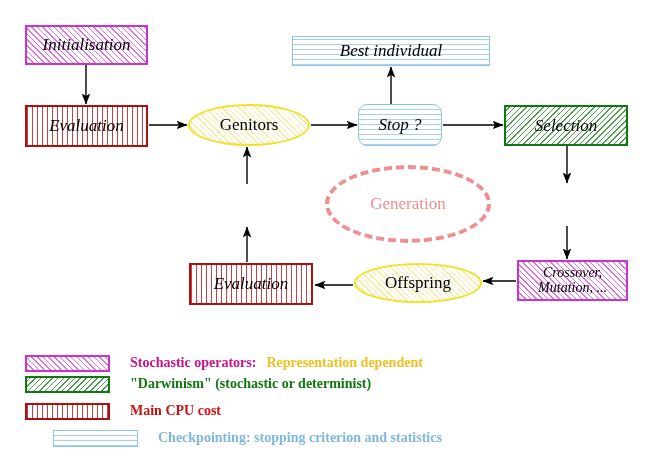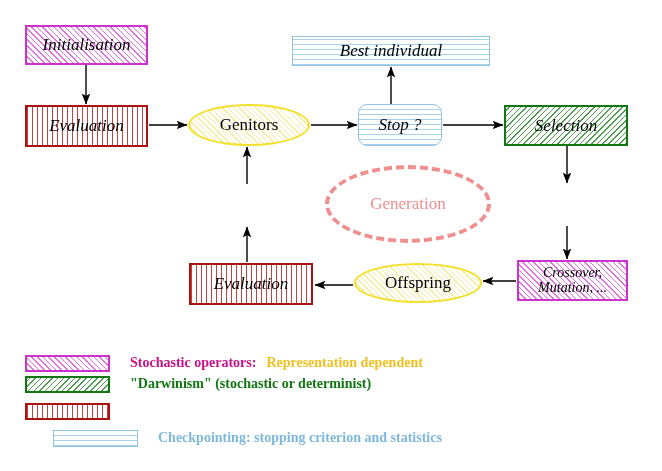--- a/index.html
+++ b/index.html
@@ -216,20 +216,21 @@
     </div>
   </div>
 
   <div class="legend-row" style="top:375px;">
     <div class="swatch pat-green"></div>
     <div class="legend-text" style="color:#117711;">"Darwinism" (stochastic or determinist)</div>
   </div>
 
   <div class="legend-row" style="top:402px;">
     <div class="swatch pat-red"></div>
+    <div class="legend-text" style="color:#cc1111;">Main CPU cost</div>
   </div>
 
   <div class="legend-row" style="top:429px;padding-left:28px;">
     <div class="swatch pat-blue"></div>
     <div class="legend-text" style="color:#7fb8dd;">Checkpointing: stopping criterion and statistics</div>
   </div>
 
 </div>
 
 </body></html>

